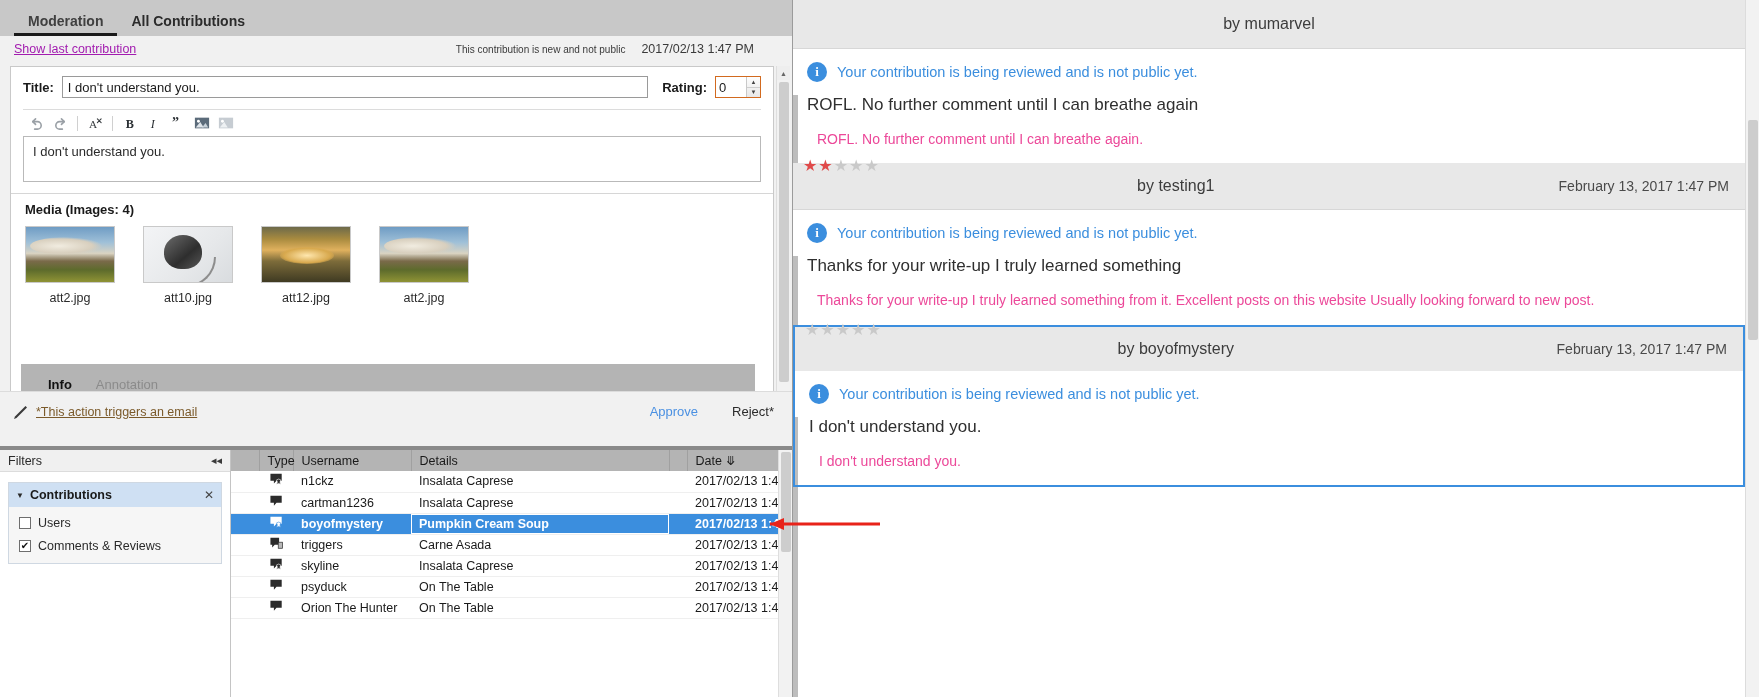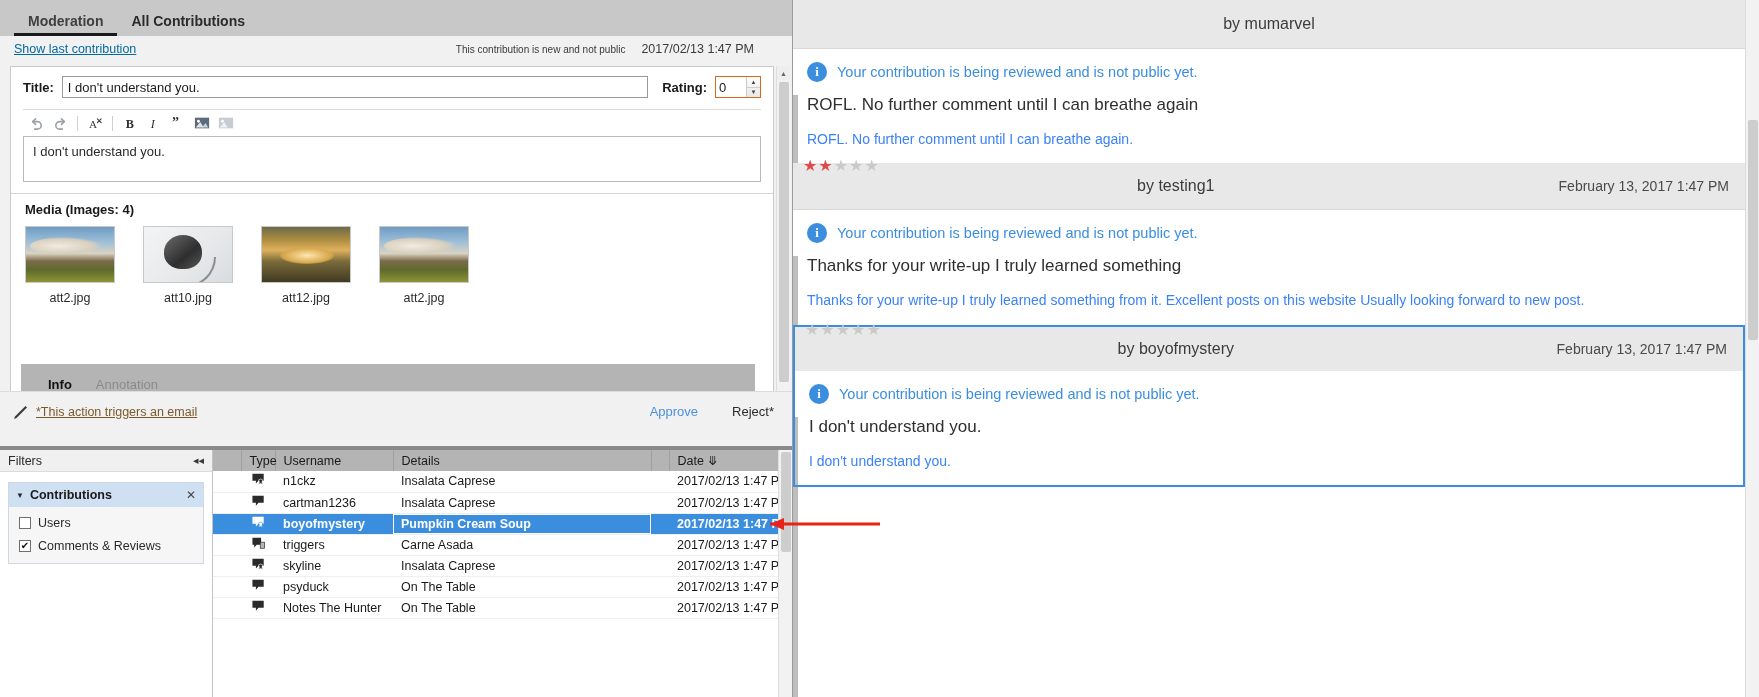--- a/index.html
+++ b/index.html
@@ -20,21 +20,21 @@
   
   .tabbar { height: 36px; background:#c8c8c8; display:flex; align-items:flex-end; padding-left:14px; flex:0 0 36px; }
   .tabbar .tab { font-size:14px; font-weight:bold; color:#404040; padding:0 14px 7px 14px; cursor:pointer; position:relative; }
   .tabbar .tab.active::after { content:""; position:absolute; left:0; right:0; bottom:0; height:3px; background:#1a1a1a; }
   .tabbar .tab.inactive { font-weight:bold; color:#2b2b2b;text-align:right; }
 
   
   .mod-panel { position:relative; flex:0 0 412px; background:#f1f1f1; border-bottom:2px solid #8a8a8a; }
 
   .mod-head { height:26px; display:flex; align-items:center; padding:0 14px; background:#f1f1f1; }
-  .show-last { font-size:12.5px; color:#0369a1; text-decoration:underline; cursor:pointer; }
+  .show-last { font-size:12.5px; color:#a21caf; text-decoration:underline; cursor:pointer; }
   .mod-head .spacer { flex:1; }
   .mod-status { font-size:10px; color:#3a3a3a; margin-right:16px; }
   .mod-date { font-size:12.5px; color:#3a3a3a; margin-right:24px; }
 
   .mod-body { position:absolute; left:10px; right:18px; top:30px; bottom:42px; background:#fff; border:1px solid #c9c9c9; overflow:hidden; }
 
   .title-row { display:flex; align-items:center; height:40px; padding:0 12px; gap:8px; }
   .title-label { font-weight:bold; font-size:13px; color:#1a1a1a; }
   .title-input { flex:1; height:22px; border:1px solid #9a9a9a; padding:2px 5px; font-size:13px; color:#1a1a1a; background:#fff; font-family:"Liberation Sans", sans-serif; }
   .rating-label { font-weight:bold; font-size:13px; color:#1a1a1a; margin-left:6px; }
@@ -85,21 +85,21 @@
   .actionbar { position:absolute; left:0; right:0; bottom:15px; height:40px; background:#f1f1f1; display:flex; align-items:center; padding:0 18px 0 12px; border-top:1px solid #dcdcdc; }
   .pencil { width:18px; height:18px; margin-right:6px; color:#3a3a3a; }
   .trigger-link { font-size:12.5px; color:#7b5a2a; text-decoration:underline; cursor:pointer; }
   .actionbar .sp { flex:1; }
   .act-btn { font-size:13px; color:#4a90e2; font-weight:normal; cursor:pointer; margin-left:34px; }
   .act-btn.rej { color:#2b2b2b; }
 
   
   .grid-area { flex:1; display:flex; border-top:2px solid #8a8a8a; background:#fff; min-height:0; }
 
-  .filters { width:213px; border-right:1px solid #c4c4c4; background:#fff; display:flex; flex-direction:column; }
+  .filters { width:231px; border-right:1px solid #c4c4c4; background:#fff; display:flex; flex-direction:column; }
   .filters-head { height:22px; background:#f0f0f0; display:flex; align-items:center; padding:0 8px; border-bottom:1px solid #dcdcdc; }
   .filters-head .ttl { font-size:12.5px; color:#2a2a2a; }
   .filters-head .sp { flex:1; }
   .collapse-ic { font-size:11px; color:#3a3a3a; cursor:pointer; }
   .fgroup { margin:10px 8px 0 8px; border:1px solid #cfd8e2; }
   .fgroup-head { background:#cfe0f3; height:24px; display:flex; align-items:center; padding:0 7px; }
   .fgroup-head .caret { font-size:8px; color:#2a2a2a; margin-right:6px; }
   .fgroup-head .nm { font-size:12.5px; font-weight:bold; color:#1a1a1a; }
   .fgroup-head .sp { flex:1; }
   .fgroup-head .x { font-size:12px; color:#444; cursor:pointer; }
@@ -135,21 +135,21 @@
   .rp-inner { position:absolute; left:0; right:14px; top:0; bottom:0; overflow:hidden; }
 
   .rp-head-strip { background:#e8e8e8; height:48px; display:flex; align-items:center; justify-content:center; }
   .rp-head-strip .by { font-size:16px; color:#3c3c3c; }
 
   .contrib { border-top:1px solid #d7d7d7; }
   .notice { display:flex; align-items:center; gap:10px; padding:13px 0 13px 14px; background:#fff; }
   .info-ic { width:20px; height:20px; border-radius:50%; background:#3b8ede; color:#fff; font-size:13px; font-weight:bold; font-family:"Liberation Serif", serif; display:flex; align-items:center; justify-content:center; flex:0 0 20px; }
   .notice .txt { font-size:14.5px; color:#3b8ede; }
   .c-title { font-size:17px; color:#2f2f2f; padding:0 14px 14px 14px; }
-  .c-body { font-size:14px; color:#3b82f6; padding:0 14px 14px 14px; line-height:1.45; }
+  .c-body { font-size:14px; color:#ec4899; padding:0 14px 14px 24px; line-height:1.45; }
   .c-foot { background:#e8e8e8; position:relative; min-height:46px; display:flex; align-items:center; }
   .stars { position:absolute; left:10px; top:-7px; font-size:16px; letter-spacing:1px; }
   .star-on { color:#e04a4a; }
   .star-off { color:#c9c9c9; }
   .c-foot .author { flex:1; text-align:center; font-size:16px; color:#3c3c3c; }
   .c-foot .when { font-size:14px; color:#4a4a4a; padding-right:16px; }
 
   .rp-scroll { position:absolute; right:0; top:0; bottom:0; width:14px; background:#f2f2f2; border-left:1px solid #dcdcdc; }
   .rp-scroll .thumbv { position:absolute; top:120px; left:2px; width:10px; height:220px; background:#cdcdcd; border-radius:2px; }
 
@@ -416,21 +416,21 @@
               <td></td>
               <td>2017/02/13 1:47 PM</td>
             </tr>
             <tr>
               <td></td>
               <td class="tc">
                 <svg class="bubble" viewBox="0 0 16 15">
                     <path d="M1 1 h13 v8 h-6 l-3 3.5 v-3.5 h-4 z" fill="#2b2b2b"></path>
                   </svg>
               </td>
-              <td>Notes The Hunter</td>
+              <td>Orion The Hunter</td>
               <td class="det">On The Table</td>
               <td></td>
               <td>2017/02/13 1:47 PM</td>
             </tr>
           </tbody>
         </table>
         <div class="gscroll">
           <div class="thumbv"></div>
         </div>
       </div>

